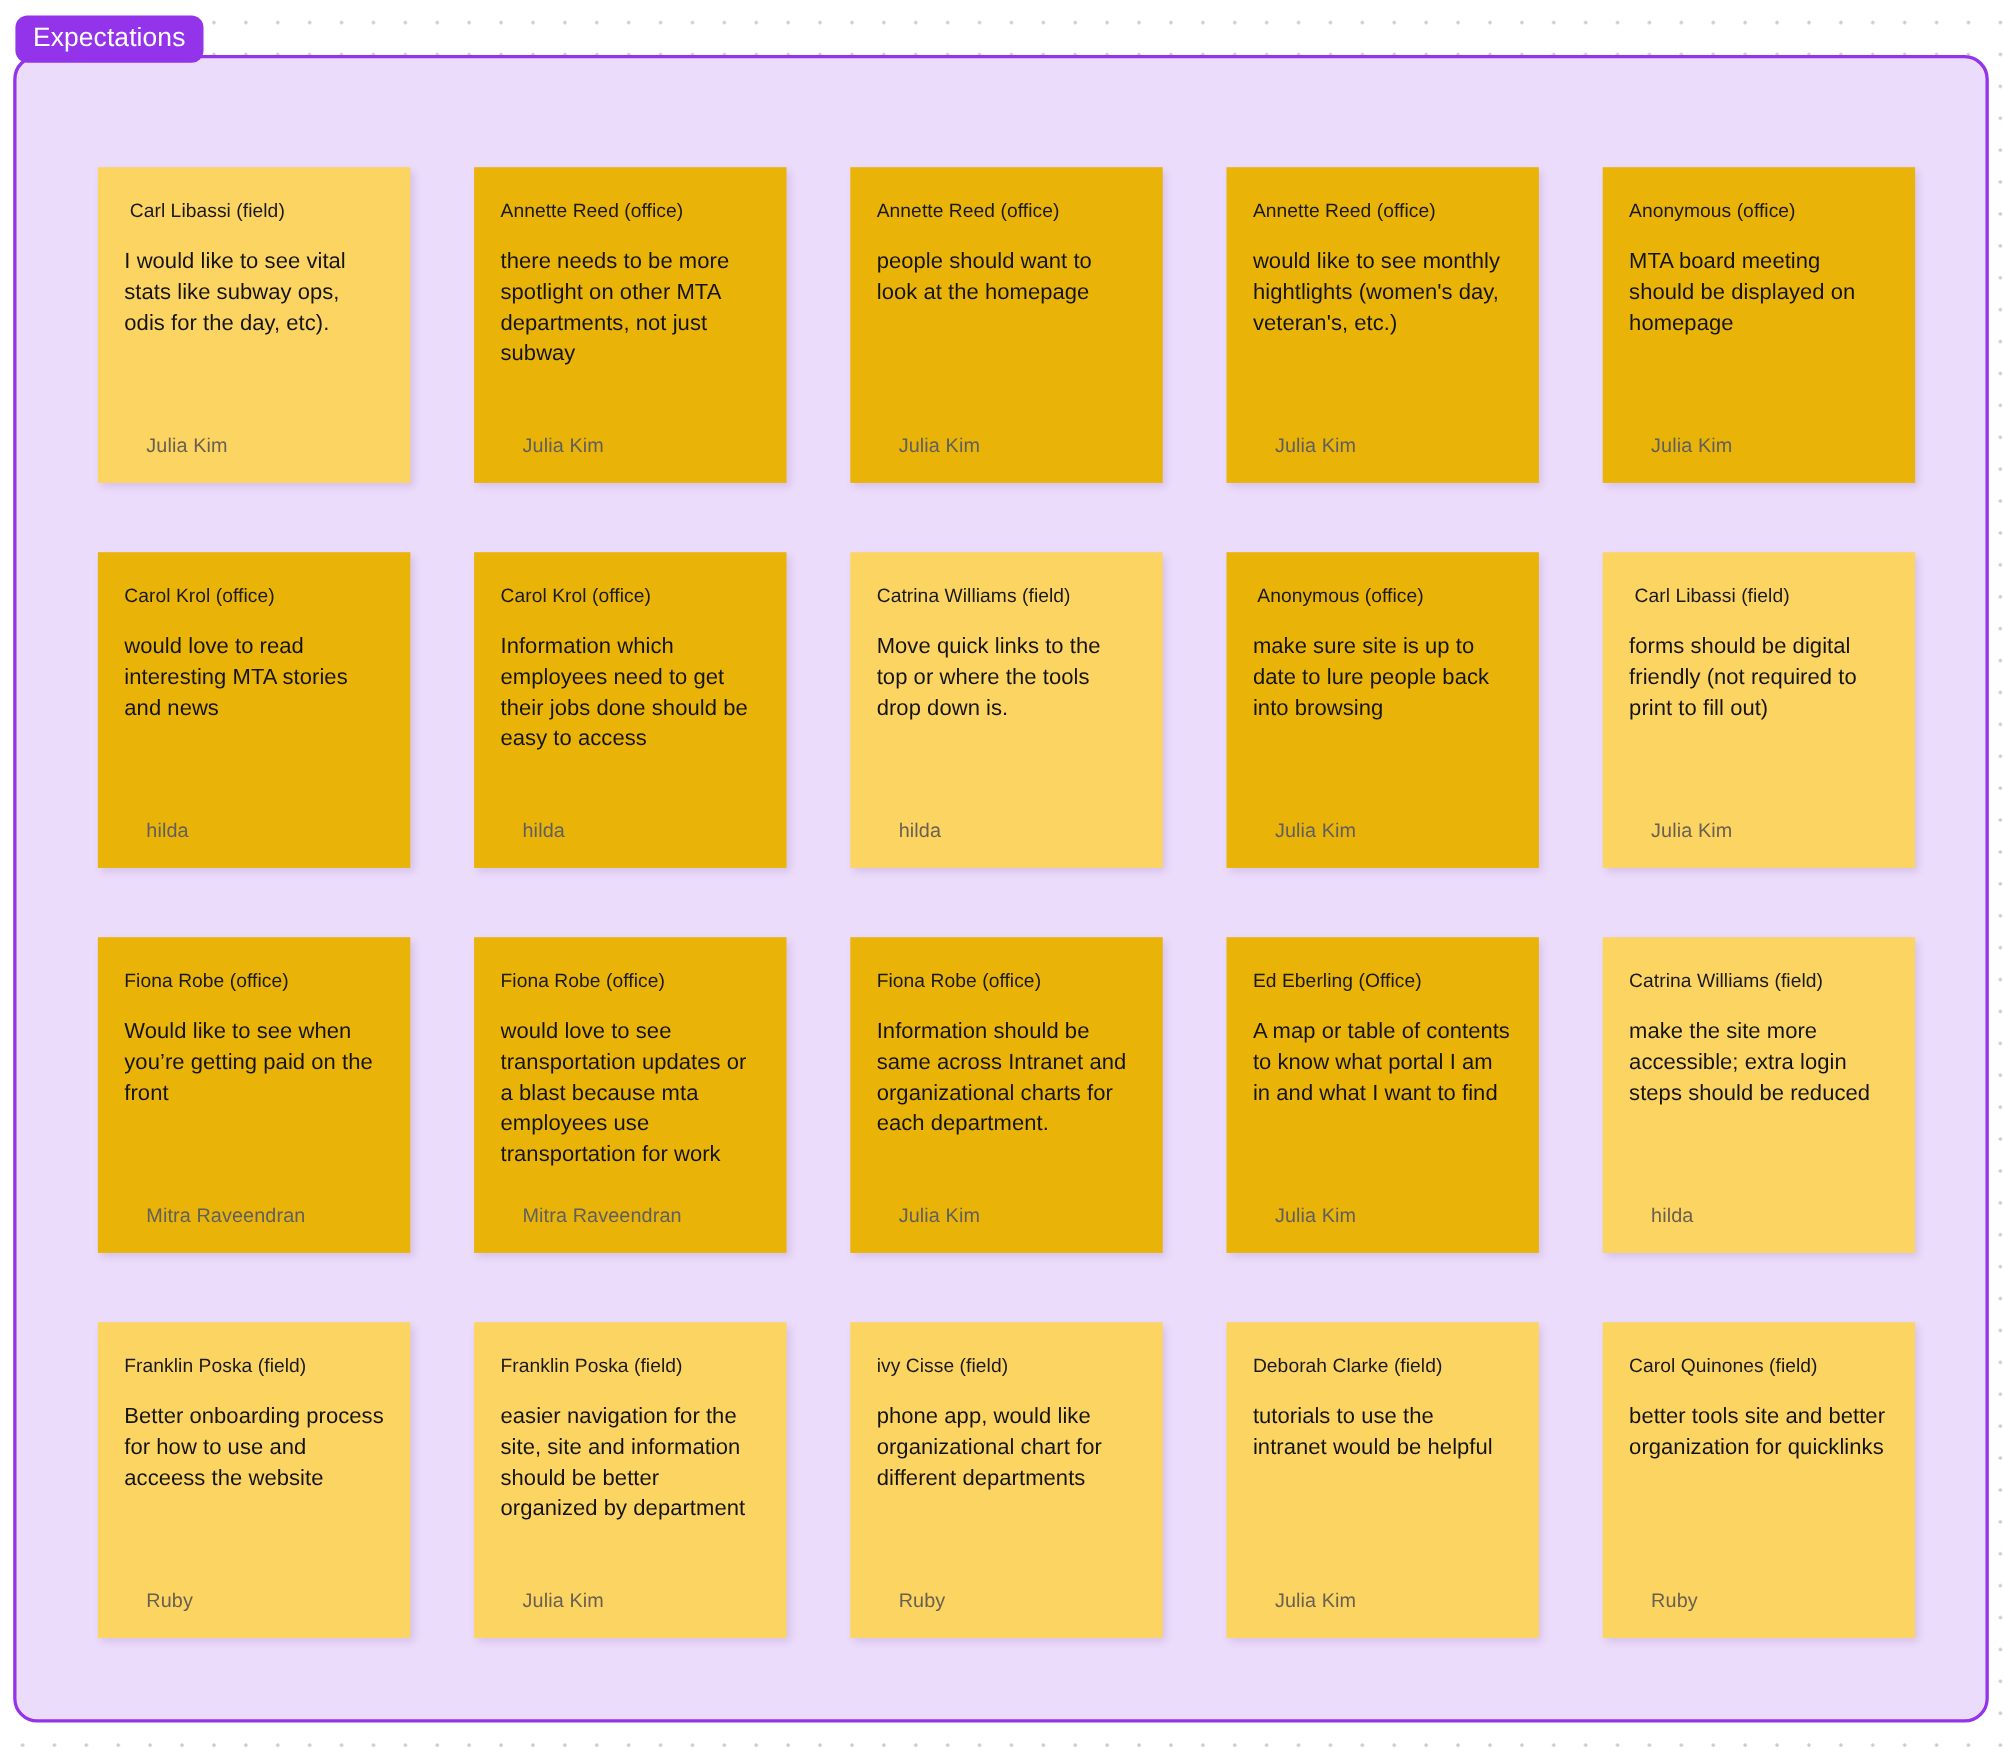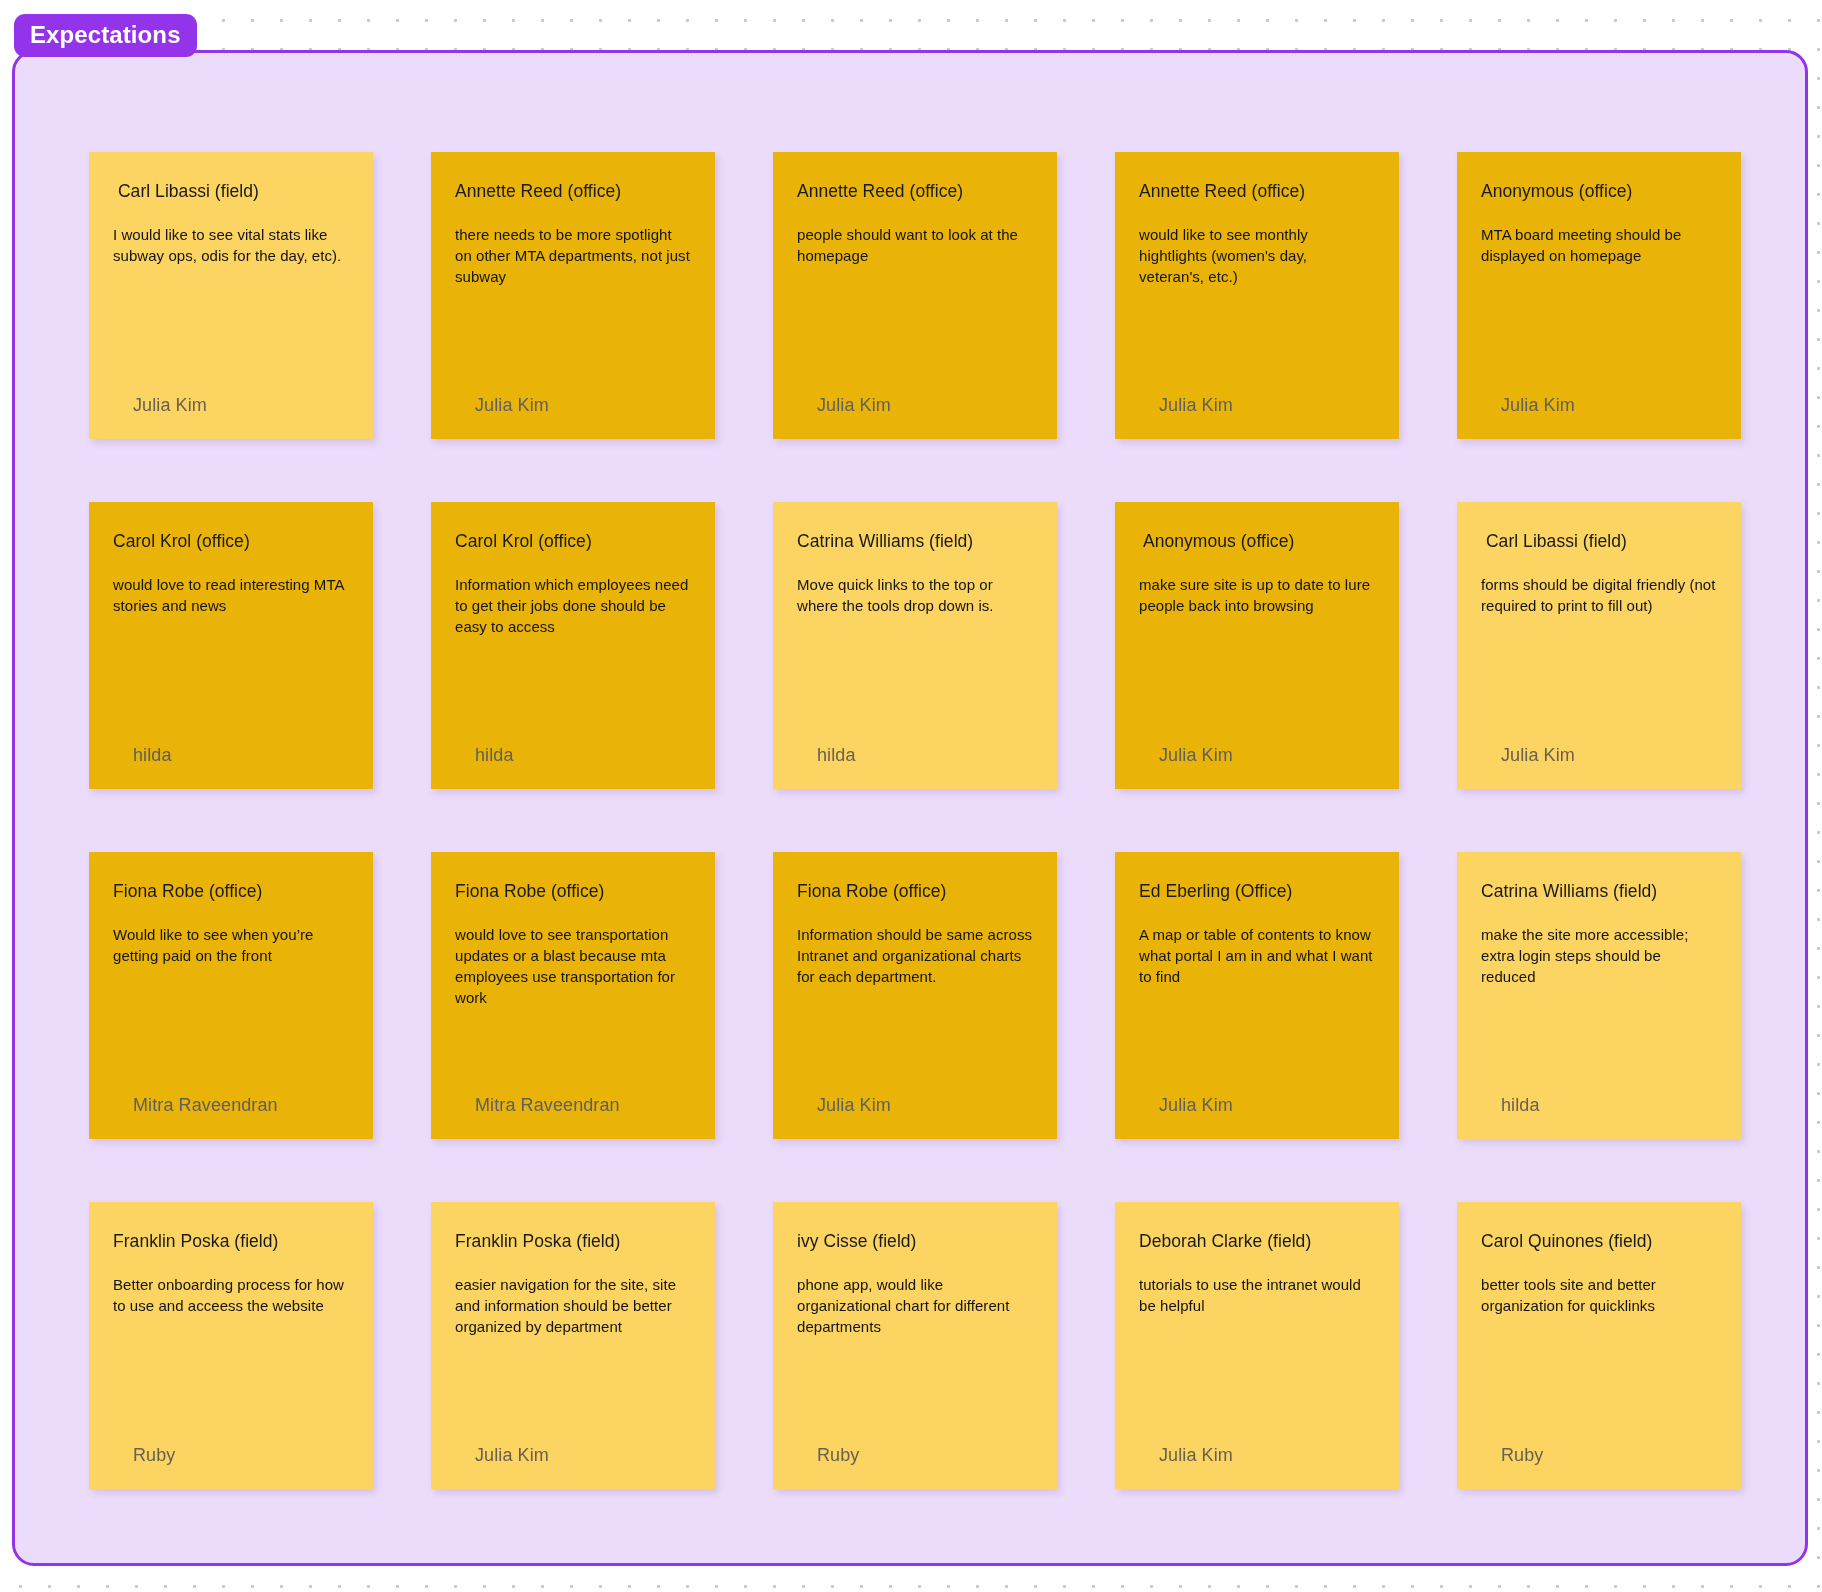--- a/index.html
+++ b/index.html
@@ -20,21 +20,21 @@
   }
 
   
   #frame-label {
     position: absolute;
     left: 14px;
     top: 14px;
     background: #9333ea;
     color: #ffffff;
     font-size: 24px;
-    font-weight: 700;
+    font-weight: 400;
     letter-spacing: 0.1px;
     padding: 8px 16px 10px 16px;
     border-radius: 11px;
     line-height: 1.05;
     z-index: 5;
     white-space: nowrap;
   }
 
   
   #frame-board {
@@ -77,21 +77,21 @@
   .note-author-line {
     font-size: 17.5px;
     color: #1a1a1a;
     line-height: 1.32;
     letter-spacing: 0.05px;
     margin-bottom: 22px;
     white-space: pre;
   }
 
   .note-body {
-    font-size: 15px;
+    font-size: 20px;
     color: #141414;
     line-height: 1.39;
     letter-spacing: 0.05px;
     flex: 1 1 auto;
     overflow: hidden;
   }
 
   .note-owner {
     font-size: 18px;
     color: #5f5f5f;

